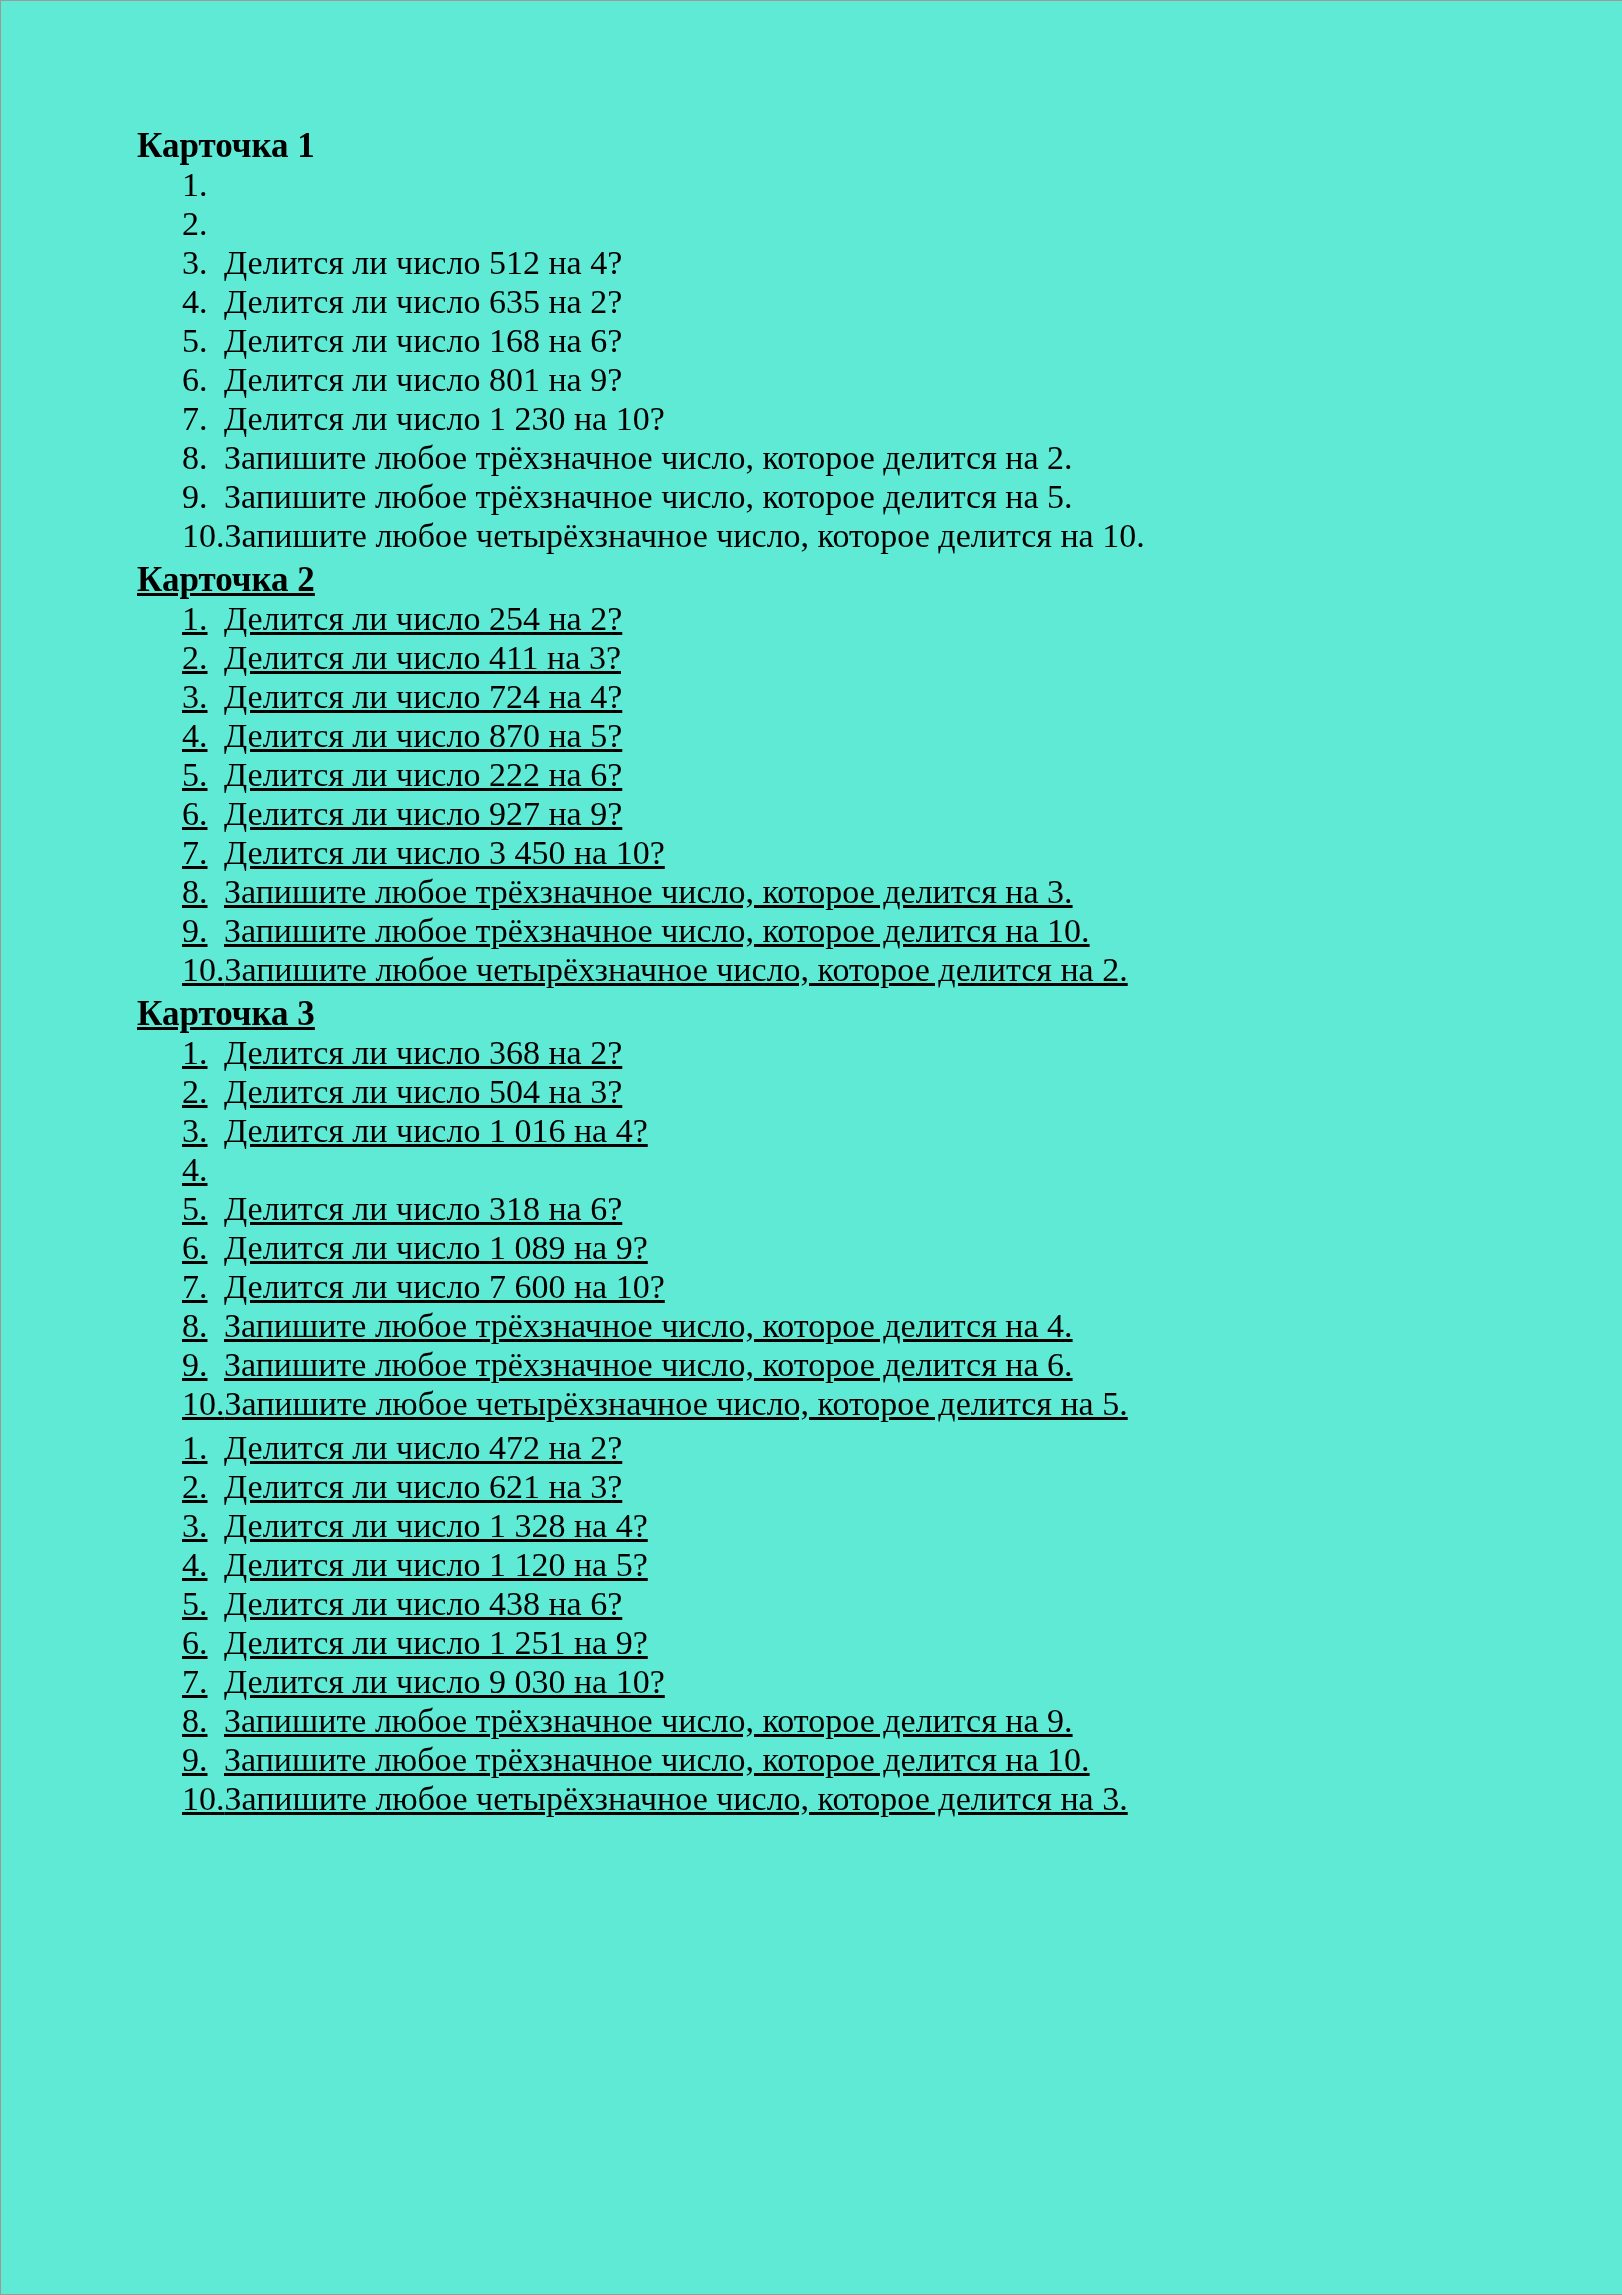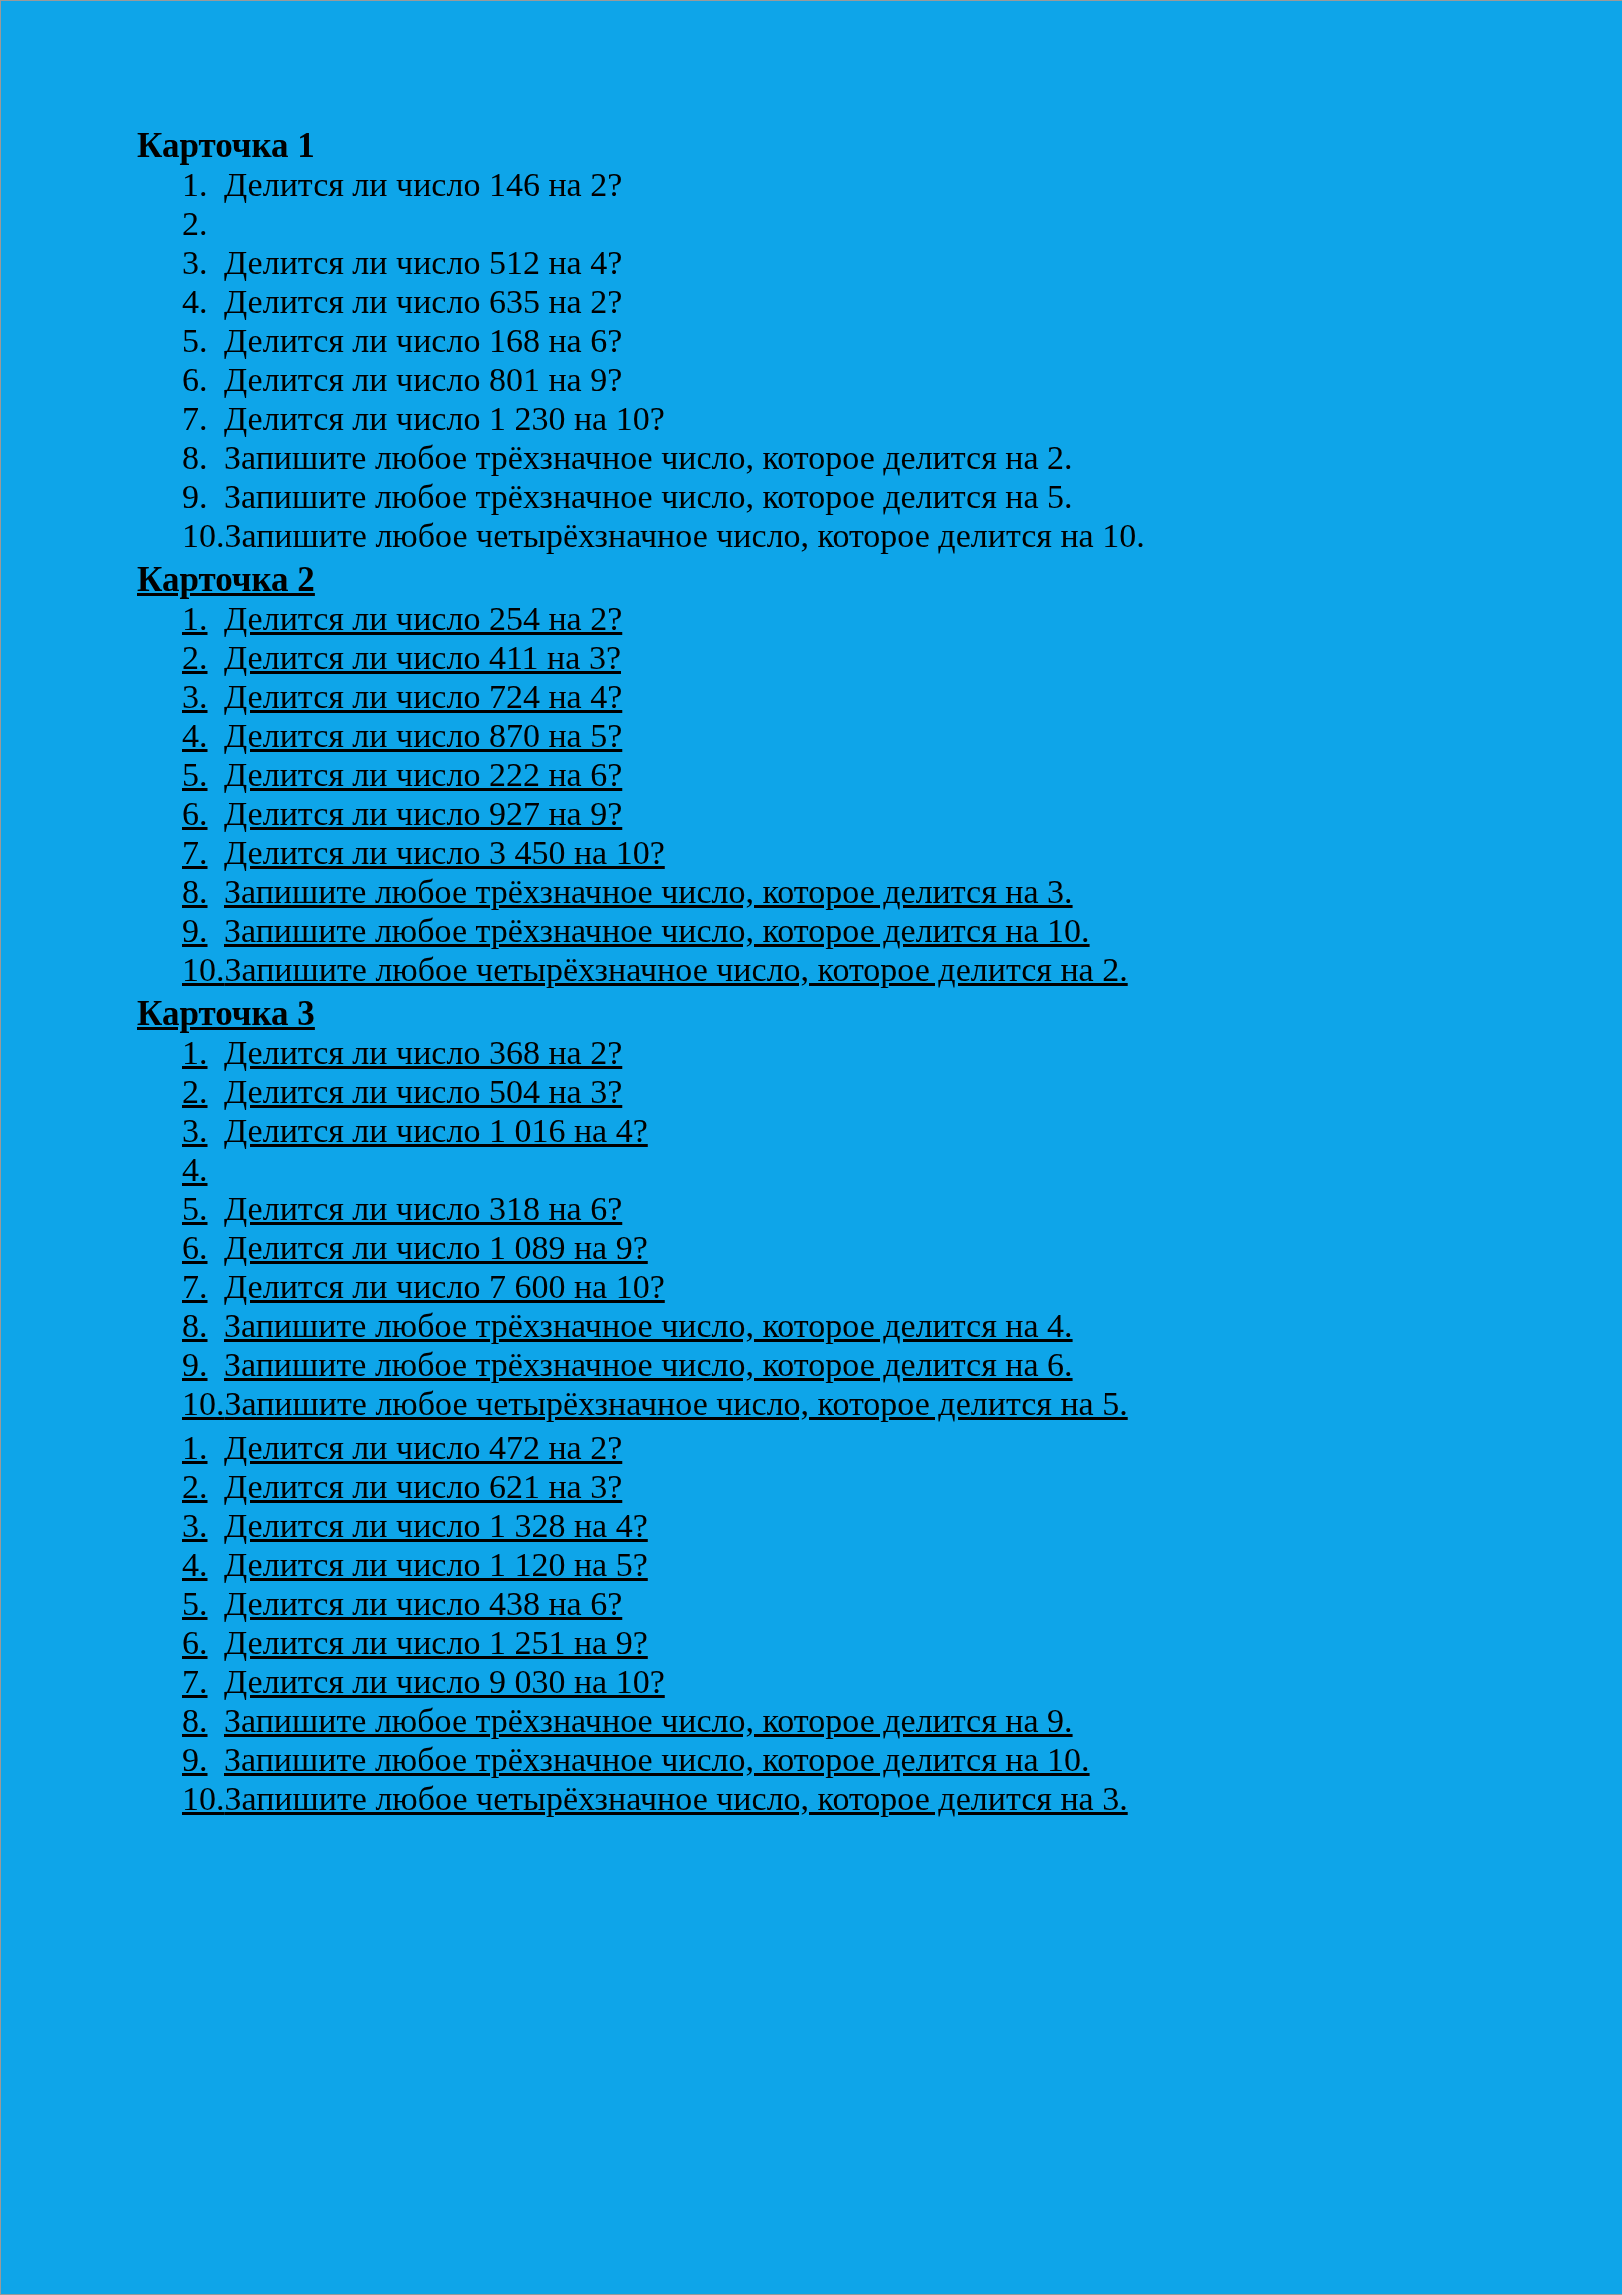--- a/index.html
+++ b/index.html
@@ -12,21 +12,21 @@
     height: 2295px;
     position: relative;
     font-family: "Liberation Serif", "DejaVu Serif", serif;
     color: #000000;
   }
   .page {
     position: absolute;
     inset: 0;
     box-sizing: border-box;
     border: 1.9px solid #9a9a9a;
-    background: #0ea5e9;
+    background: #5eead4;
     padding-top: 125px;
     overflow: hidden;
   }
   .card { margin: 0; }
   .card + .card { margin-top: 5px; text-decoration: underline; }
   .card-title {
     font-size: 35px;
     font-weight: bold;
     line-height: 39px;
     padding-left: 136px;
@@ -48,21 +48,20 @@
 </style>
 </head>
 <body>
 
 <div class="page">
   <div id="cards-container">
       <div class="card">
         <div class="card-title">Карточка 1</div>
         <div class="item">
           <span class="num">1.</span>
-          <span class="text">Делится ли число 146 на 2?</span>
         </div>
         <div class="item">
           <span class="num">2.</span>
         </div>
         <div class="item">
           <span class="num">3.</span>
           <span class="text">Делится ли число 512 на 4?</span>
         </div>
         <div class="item">
           <span class="num">4.</span>

